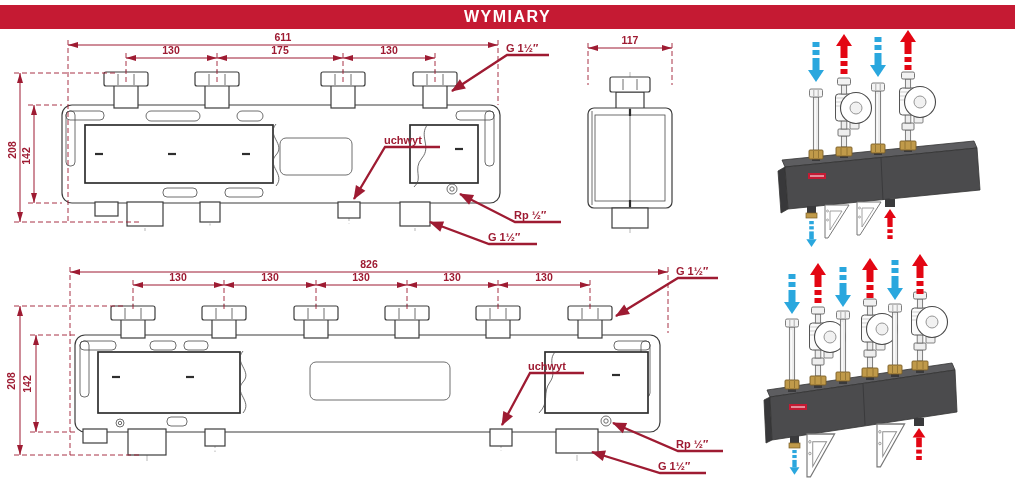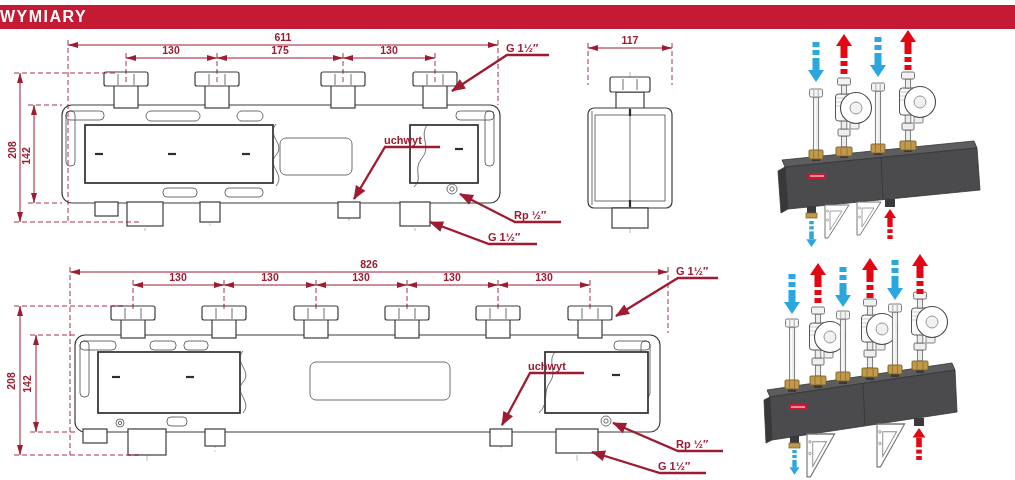--- a/index.html
+++ b/index.html
@@ -1,19 +1,19 @@
 <!DOCTYPE html>
 <html><head>
 <meta charset="utf-8">
 <style>
   html,body{margin:0;padding:0;background:#fff;}
   .page{position:relative;width:1015px;height:480px;background:#ffffff;overflow:hidden;
         font-family:"Liberation Sans",sans-serif;}
   .header{position:absolute;left:0;top:5px;width:1015px;height:24px;background:#c51a33;
-          display:flex;align-items:center;justify-content:flex-start;}
+          display:flex;align-items:center;justify-content:center;}
   .header span{color:#ffffff;font-weight:bold;font-size:16px;letter-spacing:1.5px;}
   svg{position:absolute;overflow:visible;}
   svg#defs-svg{position:absolute;width:0;height:0;overflow:hidden;}
   
   .ol{stroke:#3c3c3c;stroke-width:1.2;fill:#ffffff;}
   .il{stroke:#2e2e2e;stroke-width:1.7;fill:#ffffff;}
   .tl{stroke:#4a4a4a;stroke-width:0.8;fill:none;}
   .wl{stroke:#2e2e2e;stroke-width:2.2;fill:none;}
   .dl{stroke:#9e1b32;stroke-width:1;fill:none;}
   .dx{stroke:#9e1b32;stroke-width:0.9;stroke-dasharray:5 3;fill:none;}

